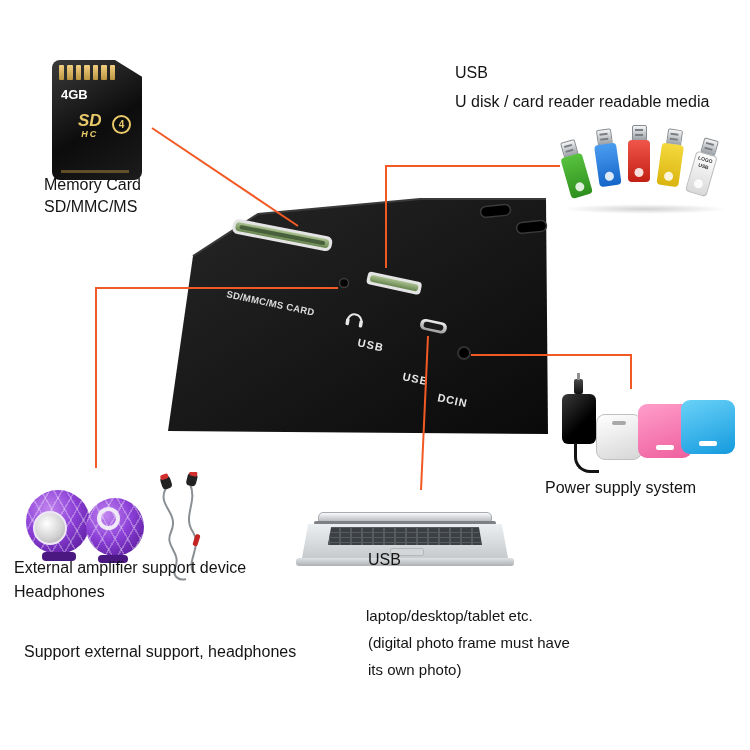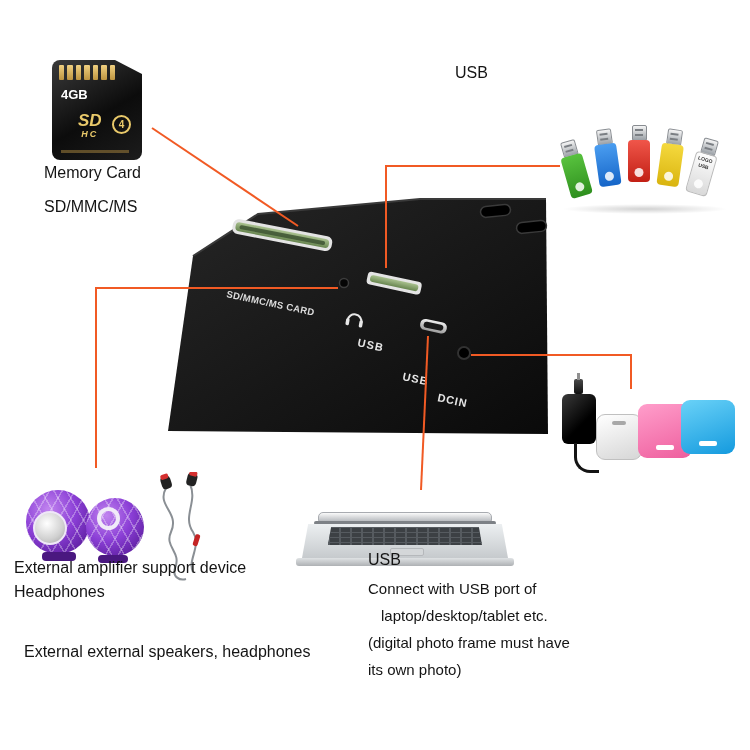--- a/index.html
+++ b/index.html
@@ -3,21 +3,21 @@
 <meta charset="utf-8">
 <style>
   html,body{margin:0;padding:0;background:#fff;}
   .stage{position:relative;width:750px;height:750px;background:#ffffff;overflow:hidden;
          font-family:"Liberation Sans",sans-serif;color:#141414;}
   .layer{position:absolute;left:0;top:0;}
   .txt{position:absolute;font-size:16px;white-space:nowrap;color:#141414;}
   .txt.small{font-size:15px;}
 
   
-  .sdcard{position:absolute;left:52px;top:60px;width:90px;height:100px;border-radius:8px;
+  .sdcard{position:absolute;left:52px;top:60px;width:90px;height:120px;border-radius:8px;
           background:linear-gradient(150deg,#3a3a3a,#0c0c0c 55%,#1c1c1c);
           clip-path:polygon(0 0,70% 0,100% 14%,100% 100%,0 100%);}
   .sdcard .pins{position:absolute;left:7px;top:5px;width:56px;height:15px;display:flex;gap:3px;}
   .sdcard .pins i{flex:1;background:linear-gradient(#f0d080,#bd9440);border-radius:1px;}
   .sdcard .cap{position:absolute;left:9px;top:27px;color:#ffffff;font-weight:bold;font-size:13px;}
   .sdcard .logo{position:absolute;left:26px;top:52px;color:#e9c96a;font-weight:bold;font-style:italic;
                 text-align:center;line-height:1;}
   .sdcard .logo .l1{display:block;font-size:17px;}
   .sdcard .logo .l2{display:block;font-size:9px;letter-spacing:2px;margin-top:1px;}
   .sdcard .cls{position:absolute;right:11px;top:55px;width:15px;height:15px;border:2px solid #e9c96a;
@@ -248,29 +248,30 @@
   <div class="laptop">
     <div class="lid"></div>
     <div class="hinge"></div>
     <div class="deck">
       <div class="keys"></div>
       <div class="pad"></div>
     </div>
     <div class="front"></div>
   </div>
 
-  <div class="txt" style="left:44px;top:164px">Memory Card</div>
+  <div class="txt" style="left:44px;top:176px">Memory Card</div>
   <div class="txt" style="left:44px;top:198px">SD/MMC/MS</div>
 
   <div class="txt" style="left:455px;top:64px">USB</div>
-
+  <div class="txt" style="left:455px;top:93px">U disk / card reader readable media</div>
+
+  <div class="txt" style="left:545px;top:479px">Power supply system</div>
 
   <div class="txt" style="left:14px;top:559px">External amplifier support device</div>
   <div class="txt" style="left:14px;top:583px">Headphones</div>
-  <div class="txt" style="left:24px;top:643px">External external speakers, headphones</div>
+  <div class="txt" style="left:24px;top:643px">Support external support, headphones</div>
 
   <div class="txt" style="left:368px;top:551px">USB</div>
-  <div class="txt small" style="left:368px;top:580px">Connect with USB port of</div>
-  <div class="txt small" style="left:381px;top:607px">laptop/desktop/tablet etc.</div>
+  <div class="txt small" style="left:366px;top:607px">laptop/desktop/tablet etc.</div>
   <div class="txt small" style="left:368px;top:634px">(digital photo frame must have</div>
   <div class="txt small" style="left:368px;top:661px">its own photo)</div>
 
 </div>
 
 </body></html>

